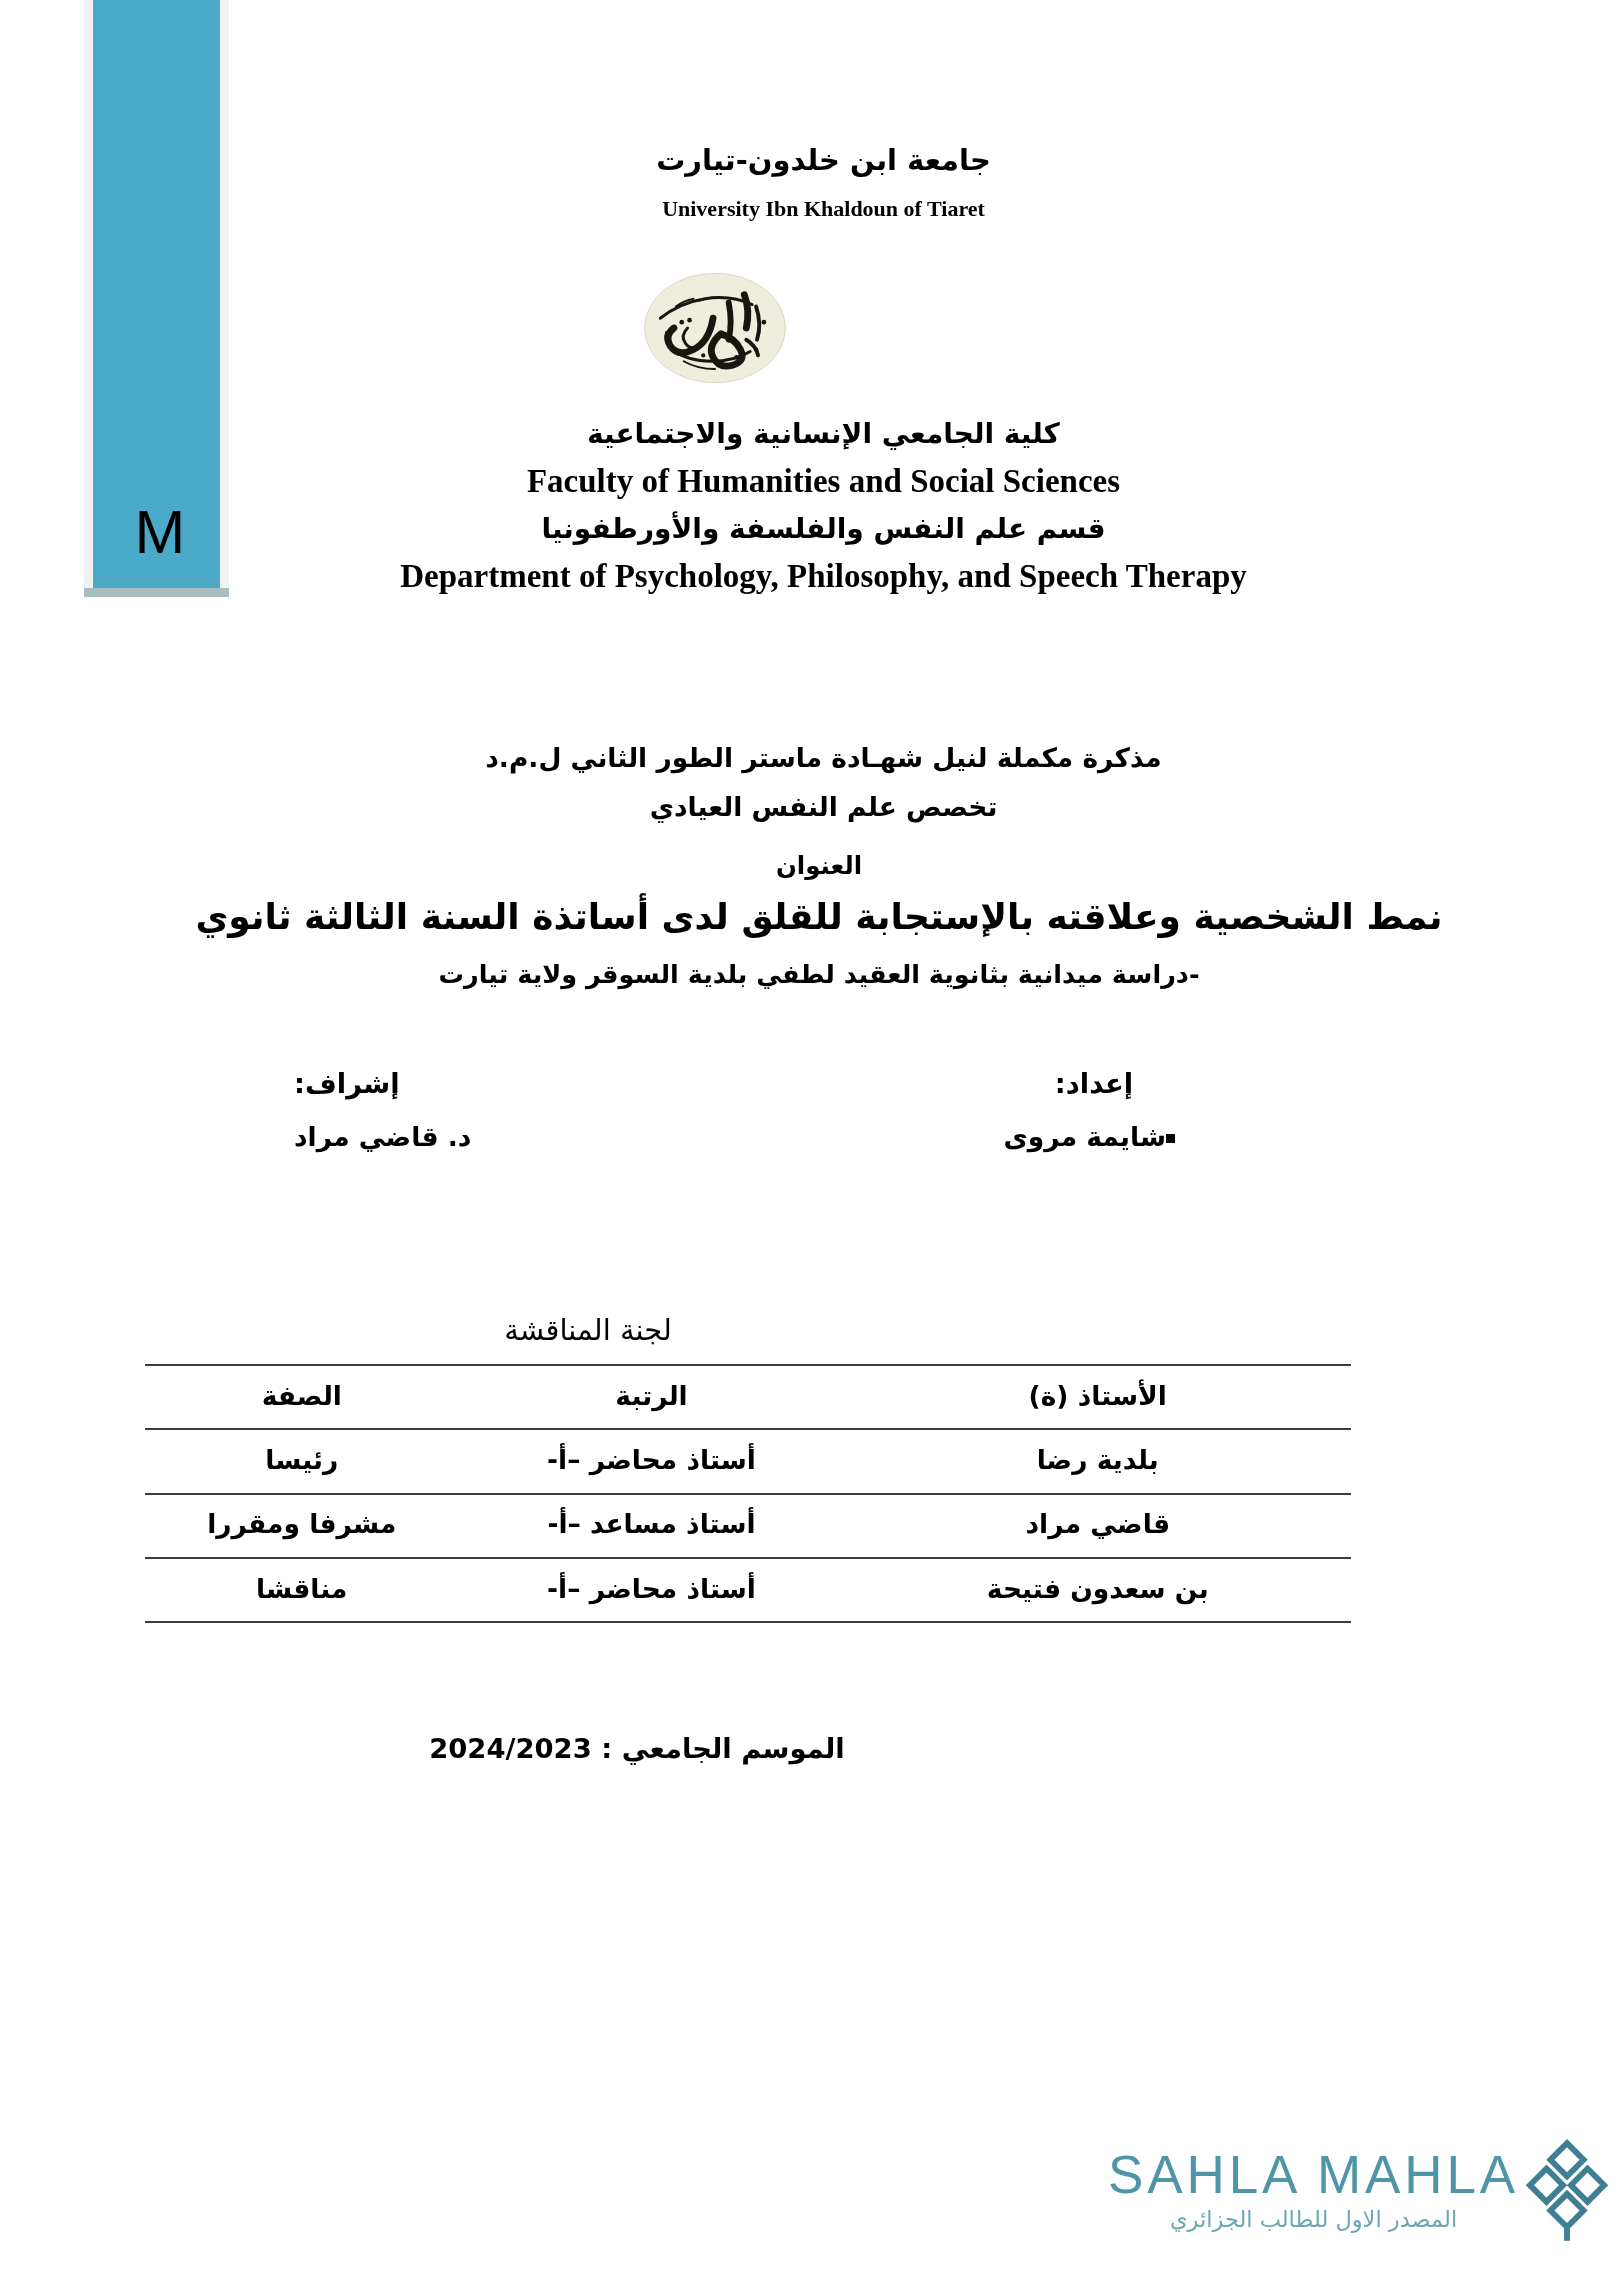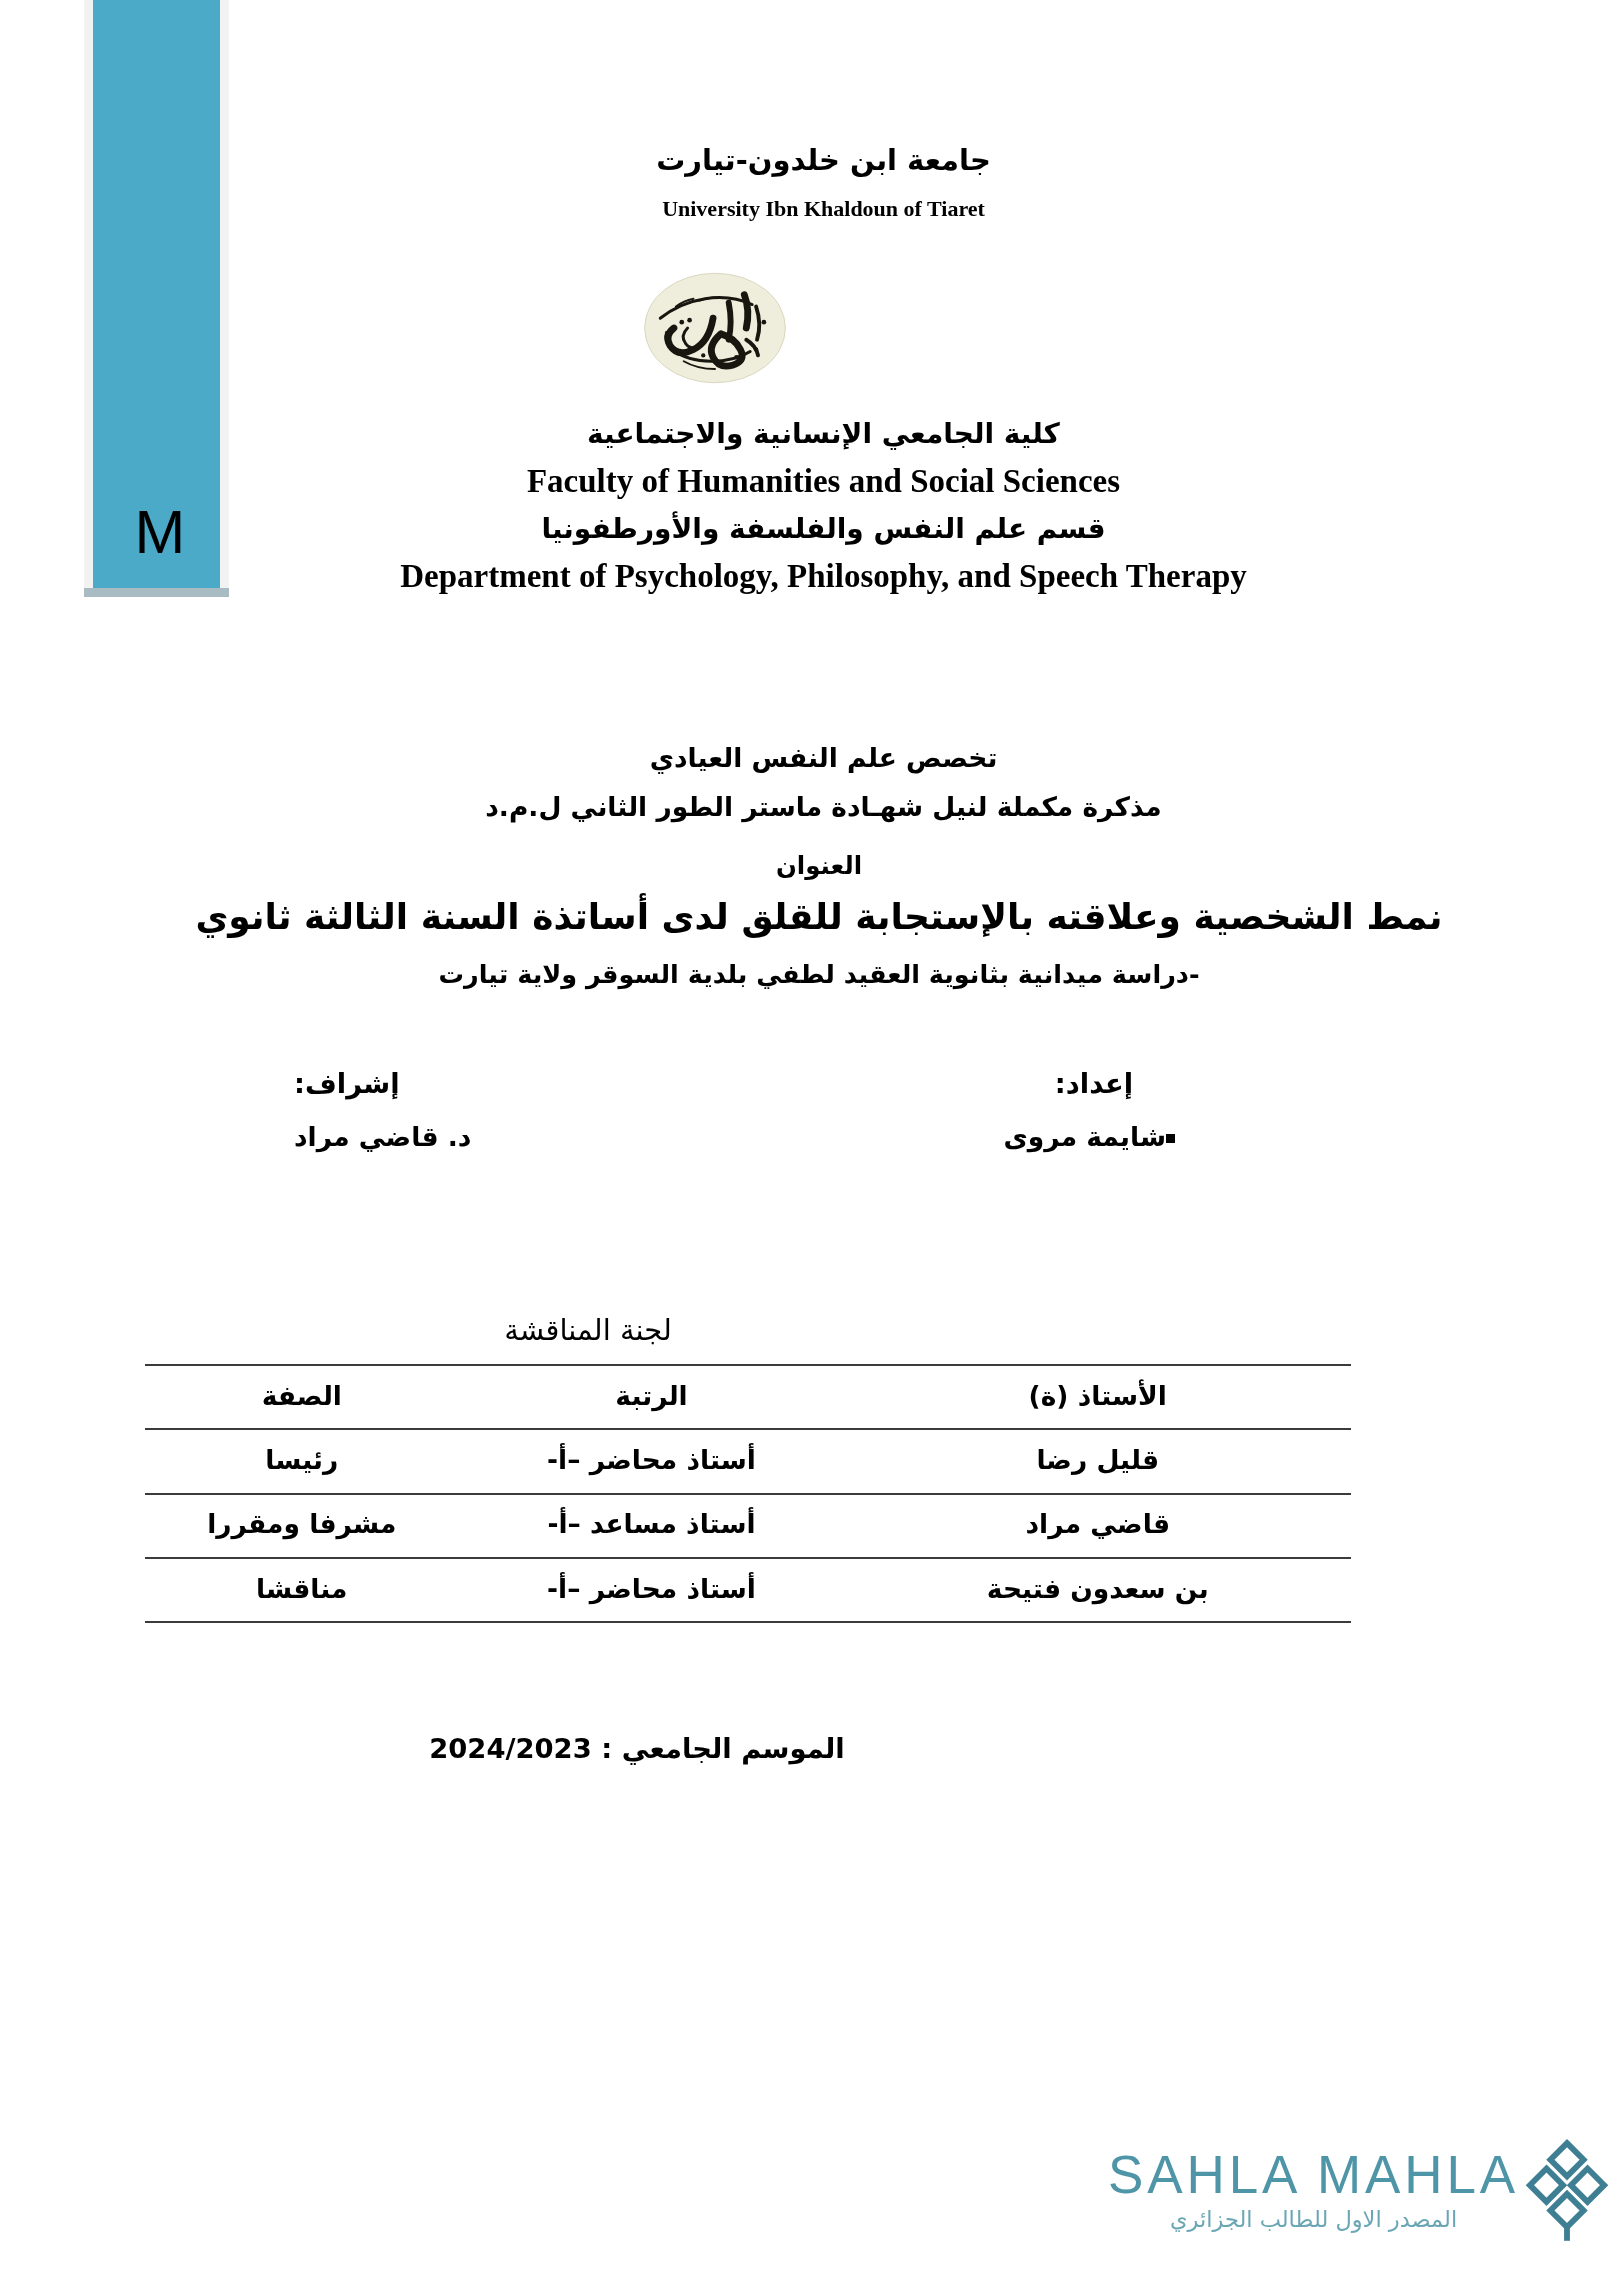--- a/index.html
+++ b/index.html
@@ -300,22 +300,22 @@
   </div>
 
   <div class="faculty">
     <div class="line-ar fac-ar">كلية الجامعي الإنسانية والاجتماعية</div>
     <div class="line-en fac-en">Faculty of Humanities and Social Sciences</div>
     <div class="line-ar fac-ar">قسم علم النفس والفلسفة والأورطفونيا</div>
     <div class="line-en fac-en">Department of Psychology, Philosophy, and Speech Therapy</div>
   </div>
 
   <div class="degree">
+    <div>مذكرة مكملة لنيل شهـادة ماستر الطور الثاني ل.م.د</div>
     <div>تخصص علم النفس العيادي</div>
-    <div>مذكرة مكملة لنيل شهـادة ماستر الطور الثاني ل.م.د</div>
   </div>
 
   <div class="title-block">
     <div class="title-label">العنوان</div>
     <div class="title-main">نمط الشخصية وعلاقته بالإستجابة للقلق لدى أساتذة السنة الثالثة ثانوي</div>
     <div class="title-sub">-دراسة ميدانية بثانوية العقيد لطفي بلدية السوقر ولاية تيارت</div>
   </div>
 
   <div class="people">
     <div class="people-row">
@@ -340,21 +340,21 @@
   <table class="committee">
     <thead>
       <tr>
         <th class="c-prof">الأستاذ (ة)</th>
         <th class="c-rank">الرتبة</th>
         <th class="c-role">الصفة</th>
       </tr>
     </thead>
     <tbody>
       <tr>
-        <td>قليل رضا</td>
+        <td>بلدية رضا</td>
         <td>أستاذ محاضر –أ-</td>
         <td>رئيسا</td>
       </tr>
       <tr>
         <td>قاضي مراد</td>
         <td>أستاذ مساعد –أ-</td>
         <td>مشرفا ومقررا</td>
       </tr>
       <tr>
         <td>بن سعدون فتيحة</td>

